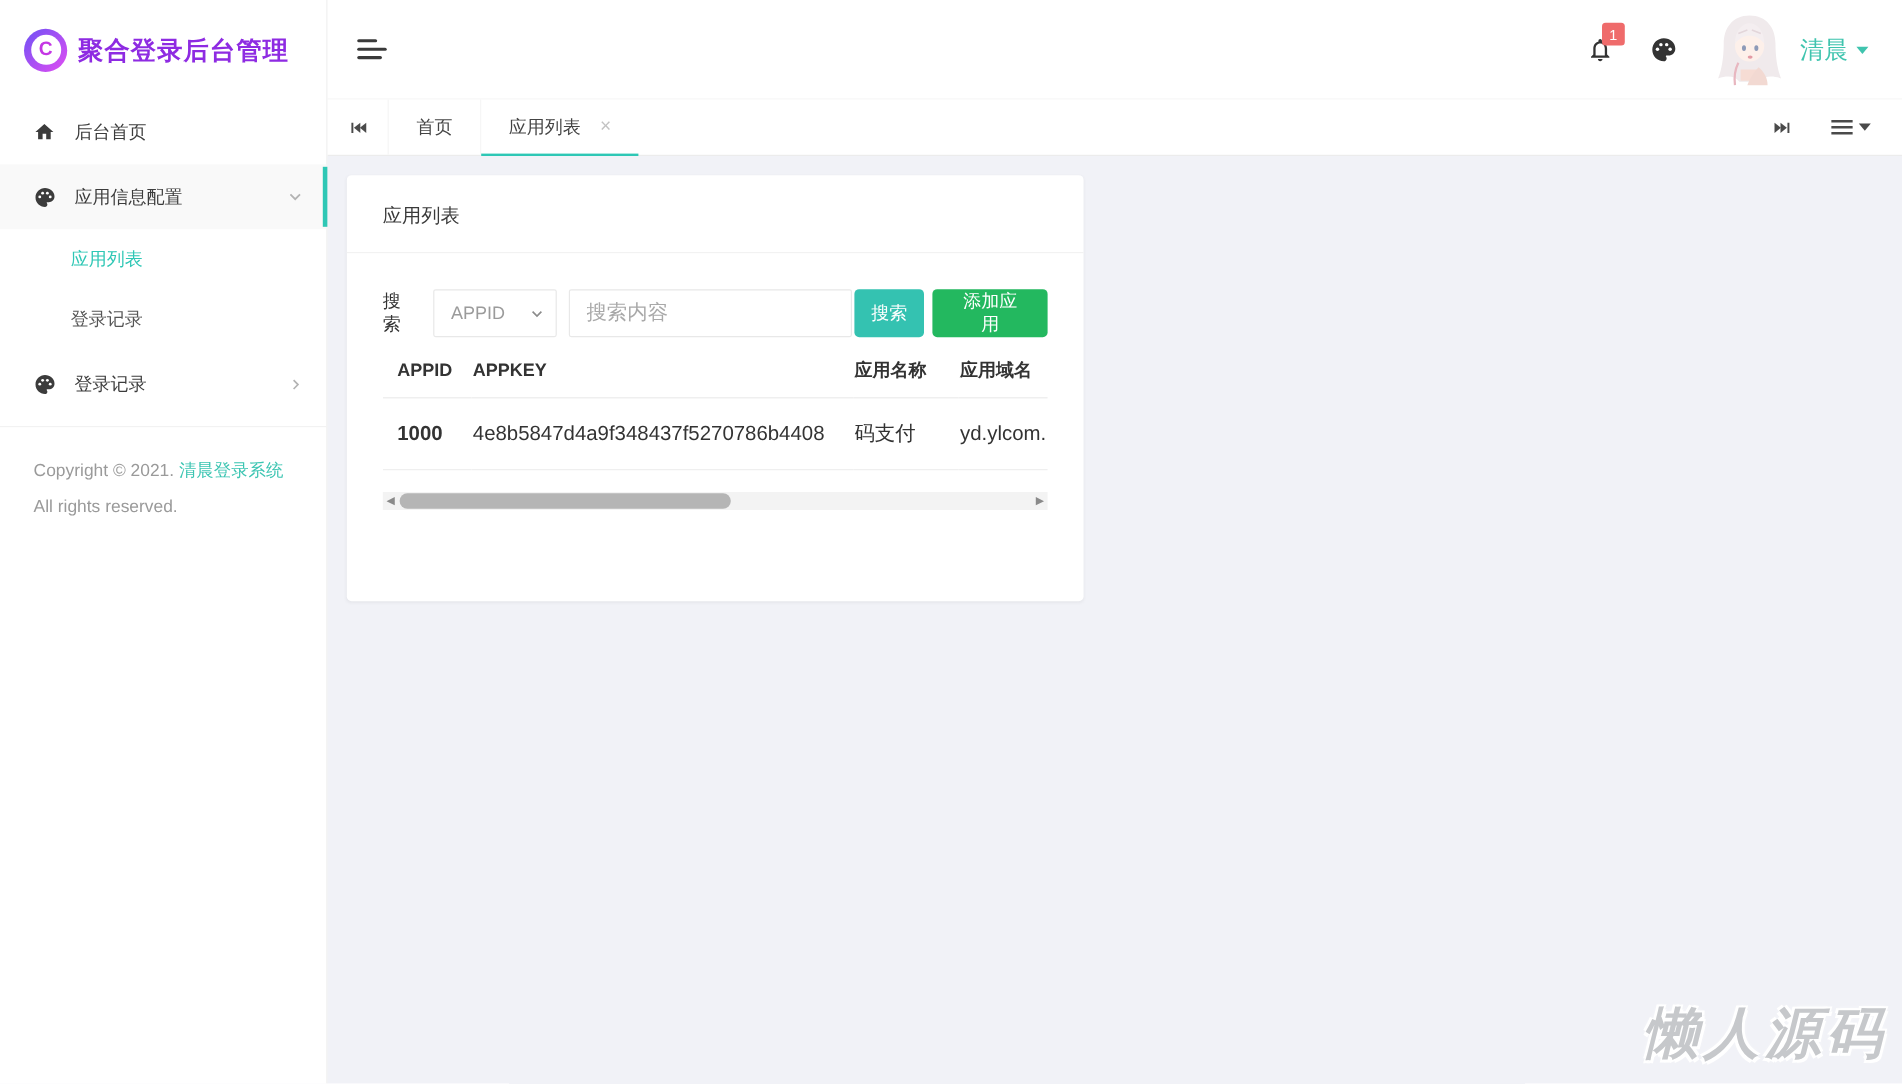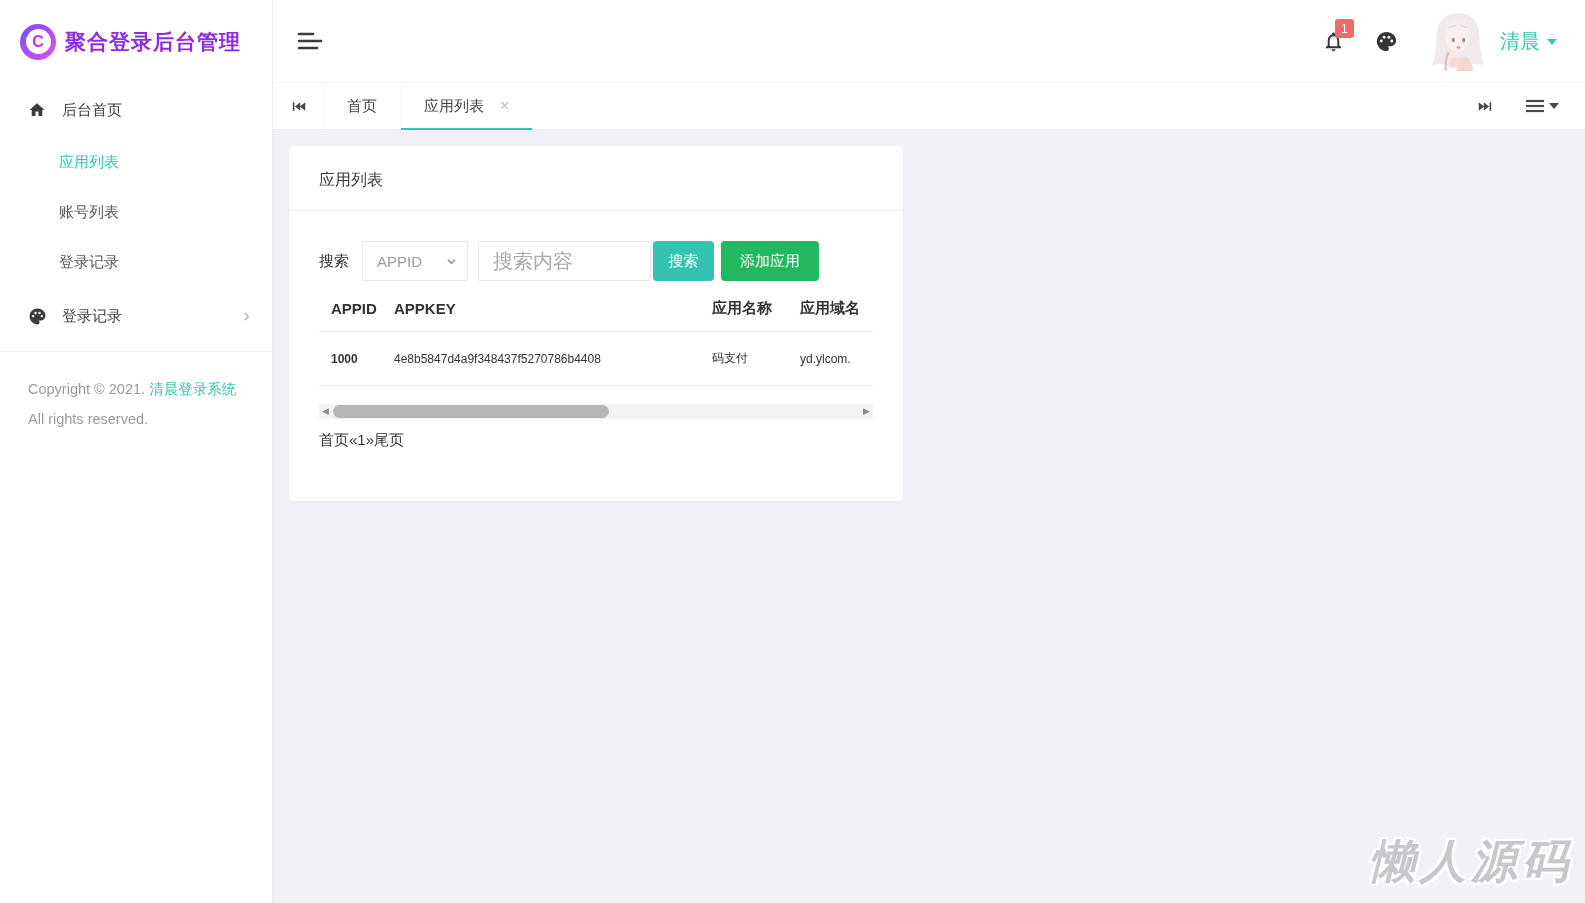--- a/index.html
+++ b/index.html
@@ -68,35 +68,35 @@
   .card { width:614px; min-height:355px; background:#fff; border-radius:4px;
     box-shadow:0 1px 3px rgba(0,0,0,0.05); }
   .card-title { padding:24px 30px 19px; font-size:16px; color:#3a3a3a; border-bottom:1px solid #f2f2f2; }
   .card-body { padding:30px 30px 24px; }
   .search-row { display:flex; align-items:center; }
   .search-label { font-size:15px; color:#333; margin-right:13px; }
   .select { width:106px; height:40px; border:1px solid #e8e8e8; border-radius:2px;
     display:flex; align-items:center; padding:0 10px 0 14px; color:#9b9b9b; font-size:15px;
     background:#fff; cursor:pointer; }
   .select .sel-chev { margin-left:auto; display:flex; color:#8b8b8b; }
-  .search-input { width:173px; height:40px; border:1px solid #e8e8e8; border-radius:2px;
-    margin-left:10px; padding:0 14px; font-size:20px; color:#333; outline:none; }
+  .search-input { width:236px; height:40px; border:1px solid #e8e8e8; border-radius:2px;
+    margin-left:10px; padding:0 14px; font-size:17px; color:#333; outline:none; }
   .search-input::placeholder { color:#a9a9a9; }
   .btn { height:40px; border:none; color:#fff; font-size:15px; border-radius:4px;
     cursor:pointer; font-family:inherit; }
   .btn-search { background:#34c2b1; width:61px; margin-left:2px; }
   .btn-add { background:#23b85f; padding:0 19px; margin-left:7px; }
   .summary { margin-top:13px; font-size:14.5px; color:#333; }
   .summary b { margin:0 3px; }
 
   .table-wrap { overflow:hidden; width:100%; margin-top:4px; }
   table { border-collapse:collapse; width:800px; table-layout:fixed; }
   th { text-align:left; font-size:15px; color:#333; font-weight:bold; padding:14px 10px 13px 1px; }
   th.c1 { width:74px; padding-left:12px; } th.c2 { width:318px; } th.c3 { width:88px; }
-  td { font-size:12px; color:#333; padding:18px 10px 18px 1px;
+  td { font-size:17px; color:#333; padding:18px 10px 18px 1px;
     border-top:1px solid #ececec; border-bottom:1px solid #ececec; white-space:nowrap; }
   td.c1 { font-weight:bold; padding-left:12px; }
 
   .hscroll { margin-top:18px; height:15px; background:#f3f3f3; position:relative;
     display:flex; align-items:center; justify-content:space-between; padding:0 3px; }
   .hs-arrow { font-size:9px; color:#8a8a8a; line-height:1; cursor:pointer; }
   .hs-thumb { position:absolute; left:14px; width:276px; top:1px; bottom:1px;
     background:#b5b5b5; border-radius:7px; cursor:grab; }
   .pagination { margin-top:12px; font-size:15px; color:#333; cursor:pointer; }
 
@@ -120,27 +120,41 @@
     <nav class="menu">
       <div class="menu-item">
         <span class="mi-icon">
           <svg width="18" height="18" viewBox="0 0 24 24" fill="#3c3c3c">
               <path d="M10 20v-6h4v6h5v-8h3L12 3 2 12h3v8z"></path>
             </svg>
         </span>
         <span>后台首页</span>
       </div>
 
+      <div class="menu-item open">
+        <span class="mi-icon">
+          <svg width="19" height="19" viewBox="0 0 24 24">
+              <path fill="#3c3c3c" d="M12 2C6.49 2 2 6.49 2 12s4.49 10 10 10c1.38 0 2.5-1.12 2.5-2.5 0-.61-.23-1.2-.64-1.67-.08-.1-.13-.21-.13-.33 0-.28.22-.5.5-.5H16c3.31 0 6-2.69 6-6 0-4.96-4.49-9-10-9z"></path>
+              <circle cx="6.5" cy="11.5" r="1.5" fill="#fff"></circle>
+              <circle cx="9.5" cy="7.5" r="1.5" fill="#fff"></circle>
+              <circle cx="14.5" cy="7.5" r="1.5" fill="#fff"></circle>
+              <circle cx="17.5" cy="11.5" r="1.5" fill="#fff"></circle>
+            </svg>
+        </span>
+        <span>应用信息配置</span>
+        <span class="chev">
+          <svg width="12" height="12" viewBox="0 0 24 24" fill="none" stroke="#b3b3b3" stroke-width="3">
+              <path d="M4 8l8 8 8-8"></path>
+            </svg>
+        </span>
+      </div>
 
       <div class="submenu">
         <div class="submenu-item active">
           <span>应用列表</span>
-        </div>
-        <div class="submenu-item">
-          <span>账号列表</span>
         </div>
         <div class="submenu-item">
           <span>登录记录</span>
         </div>
       </div>
 
       <div class="menu-item" style="margin-top:2px;">
         <span class="mi-icon">
           <svg width="19" height="19" viewBox="0 0 24 24">
               <path fill="#3c3c3c" d="M12 2C6.49 2 2 6.49 2 12s4.49 10 10 10c1.38 0 2.5-1.12 2.5-2.5 0-.61-.23-1.2-.64-1.67-.08-.1-.13-.21-.13-.33 0-.28.22-.5.5-.5H16c3.31 0 6-2.69 6-6 0-4.96-4.49-9-10-9z"></path>
@@ -290,20 +304,19 @@
               </tbody>
             </table>
           </div>
 
           <div class="hscroll">
             <span class="hs-arrow">◀</span>
             <span class="hs-thumb"></span>
             <span class="hs-arrow">▶</span>
           </div>
 
-          <div class="pagination">首页«1»尾页</div>
         </div>
       </div>
 
       <div class="watermark">懒人源码</div>
     </div>
   </div>
 </div>
 
 </body></html>

